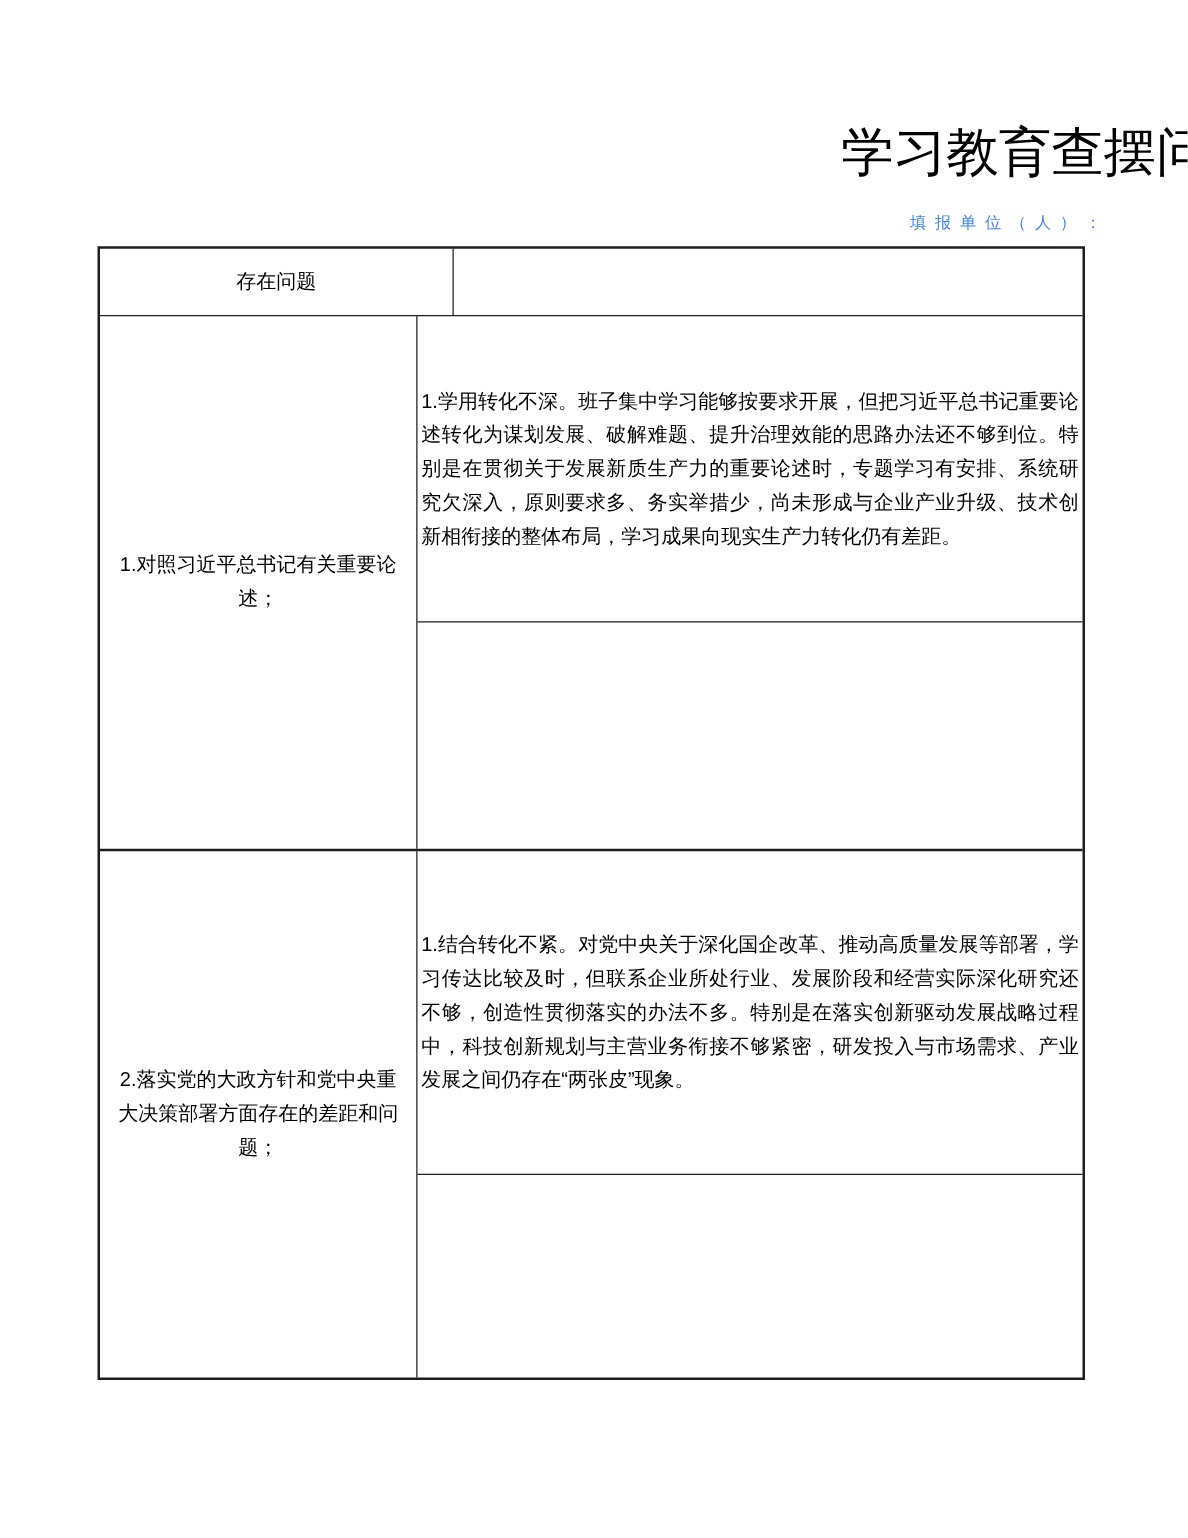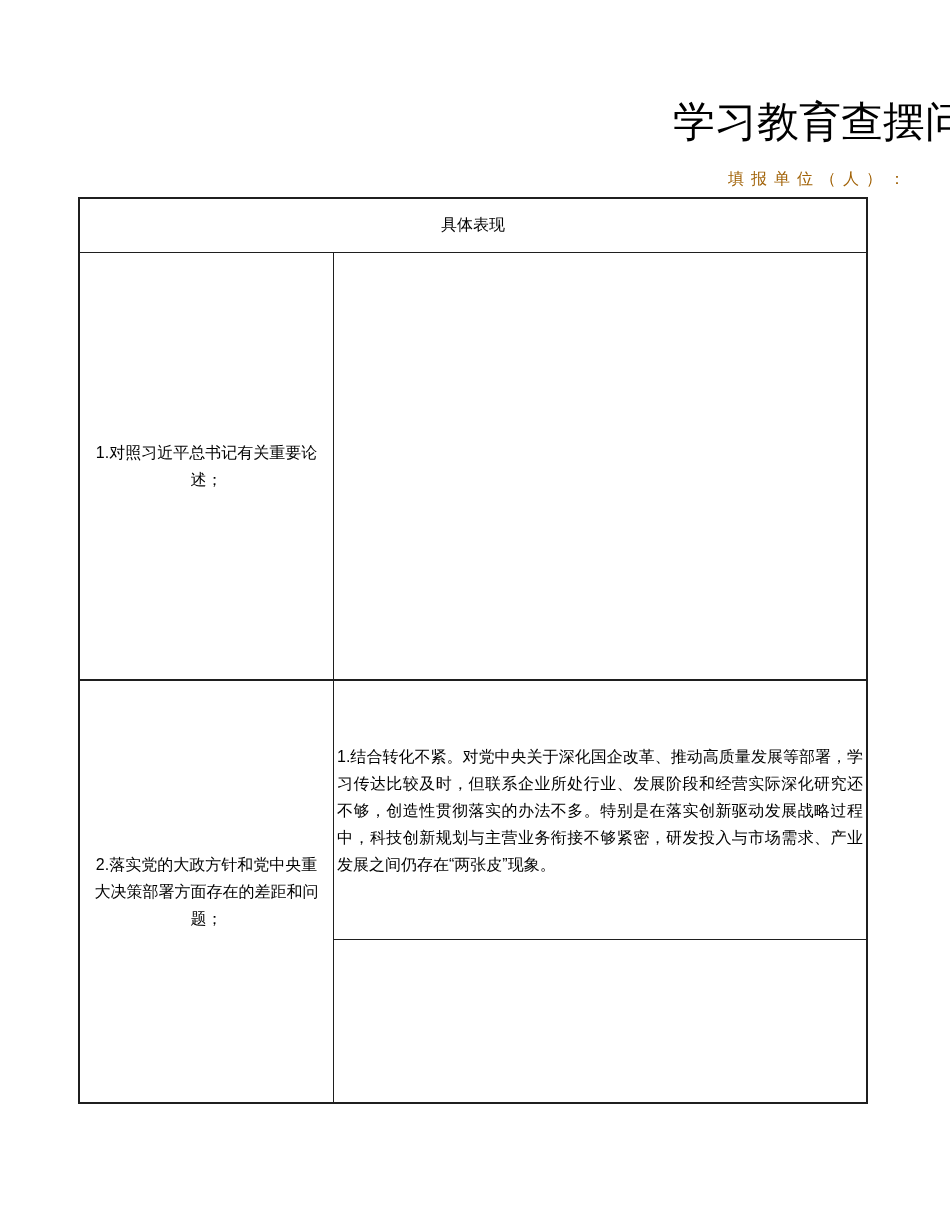--- a/index.html
+++ b/index.html
@@ -22,24 +22,24 @@
     font-size: 42px;
     line-height: 48px;
     font-weight: 400;
     white-space: nowrap;
     color: #000000;
   }
   .report-unit {
     position: absolute;
     left: 728px;
     top: 169px;
-    font-size: 16px;
+    font-size: 13px;
     letter-spacing: 7px;
     white-space: nowrap;
-    color: #a16207;
+    color: #3b82f6;
   }
   .tbl {
     position: absolute;
     left: 78px;
     top: 197px;
     width: 790px;
     border: 2px solid #1f1f1f;
     box-sizing: border-box;
     background: #ffffff;
   }
@@ -116,26 +116,29 @@
 </head>
 <body>
 
 <div class="doc-title">学习教育查摆问</div>
 
 <div class="report-unit">填报单位（人）：</div>
 
 <div class="tbl">
 
   <div class="hdr">
-    <div class="hdr-c2">具体表现</div>
+    <div class="hdr-c1">存在问题</div>
   </div>
 
   <div class="trow trow-1">
     <div class="cell-problem">1.对照习近平总书记有关重要论述；</div>
     <div class="cell-details">
+      <div class="subcell divided r1-s1">
+        <p class="para">1.学用转化不深。班子集中学习能够按要求开展，但把习近平总书记重要论述转化为谋划发展、破解难题、提升治理效能的思路办法还不够到位。特别是在贯彻关于发展新质生产力的重要论述时，专题学习有安排、系统研究欠深入，原则要求多、务实举措少，尚未形成与企业产业升级、技术创新相衔接的整体布局，学习成果向现实生产力转化仍有差距。</p>
+      </div>
     </div>
   </div>
 
   <div class="trow trow-2">
     <div class="cell-problem">2.落实党的大政方针和党中央重大决策部署方面存在的差距和问题；</div>
     <div class="cell-details">
       <div class="subcell divided r2-s1">
         <p class="para">1.结合转化不紧。对党中央关于深化国企改革、推动高质量发展等部署，学习传达比较及时，但联系企业所处行业、发展阶段和经营实际深化研究还不够，创造性贯彻落实的办法不多。特别是在落实创新驱动发展战略过程中，科技创新规划与主营业务衔接不够紧密，研发投入与市场需求、产业发展之间仍存在“两张皮”现象。</p>
       </div>
     </div>

